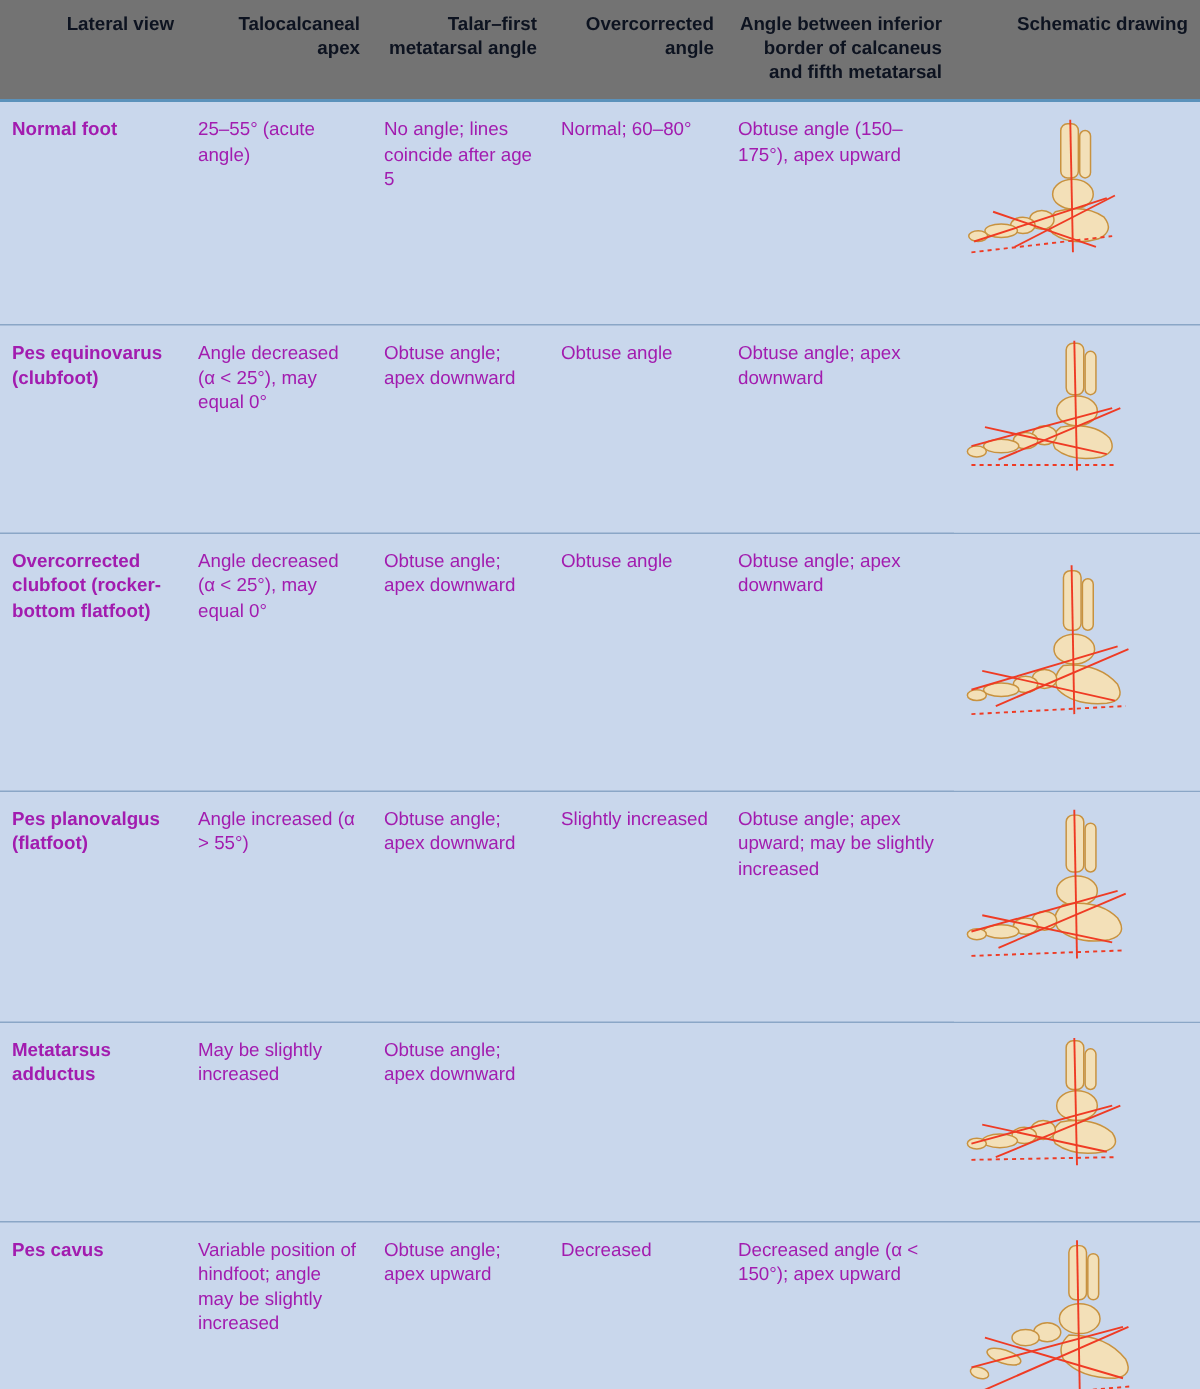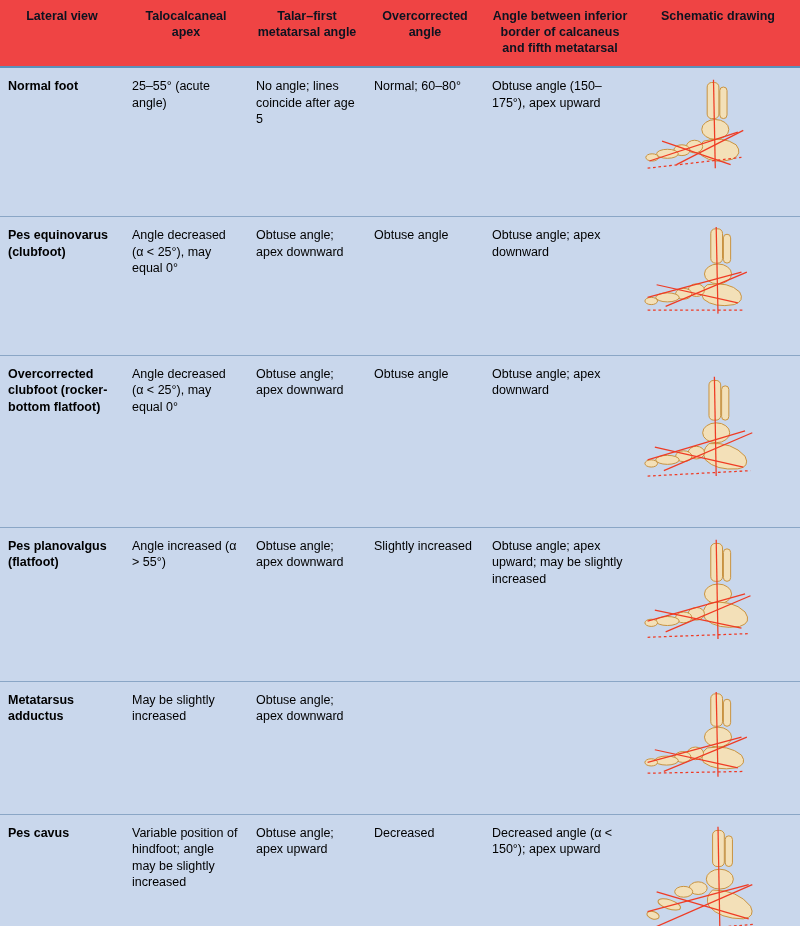--- a/index.html
+++ b/index.html
@@ -19,41 +19,41 @@
     height: 926px;
     background: #c9d7ec;
     box-sizing: border-box;
   }
   table.anatomy-table {
     width: 800px;
     border-collapse: collapse;
     table-layout: fixed;
   }
   table.anatomy-table thead th {
-    background: #ef4444;
+    background: #737373;
     color: #0d1320;
     font-size: 12.5px;
     font-weight: bold;
-    text-align: center;
+    text-align: right;
     vertical-align: top;
     padding: 8px 8px 10px 8px;
     line-height: 1.28;
     border: none;
   }
   table.anatomy-table thead tr {
     border-bottom: 2px solid #5b92bb;
   }
   table.anatomy-table tbody td {
     background: #c9d7ec;
     vertical-align: top;
     padding: 10px 8px 12px 8px;
     font-size: 12.5px;
     line-height: 1.32;
     border-top: 1px solid #8aa6c6;
-    color: #000000;
+    color: #a21caf;
   }
   table.anatomy-table tbody tr:first-child td {
     border-top: none;
   }
   td.row-label {
     font-weight: bold;
     font-size: 12.5px;
     color: #0d1320;
   }
   

